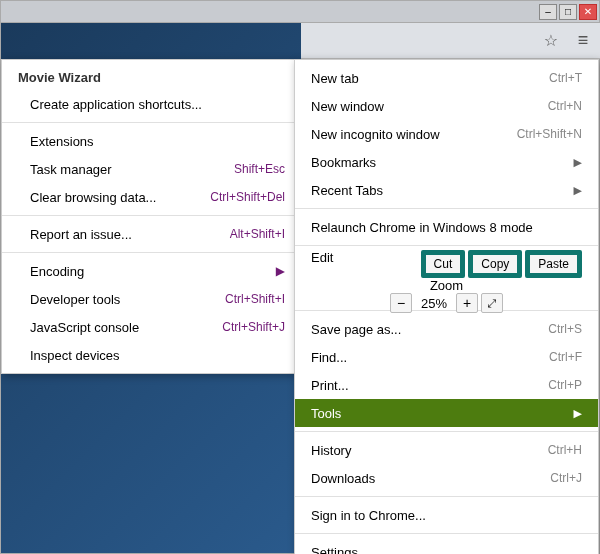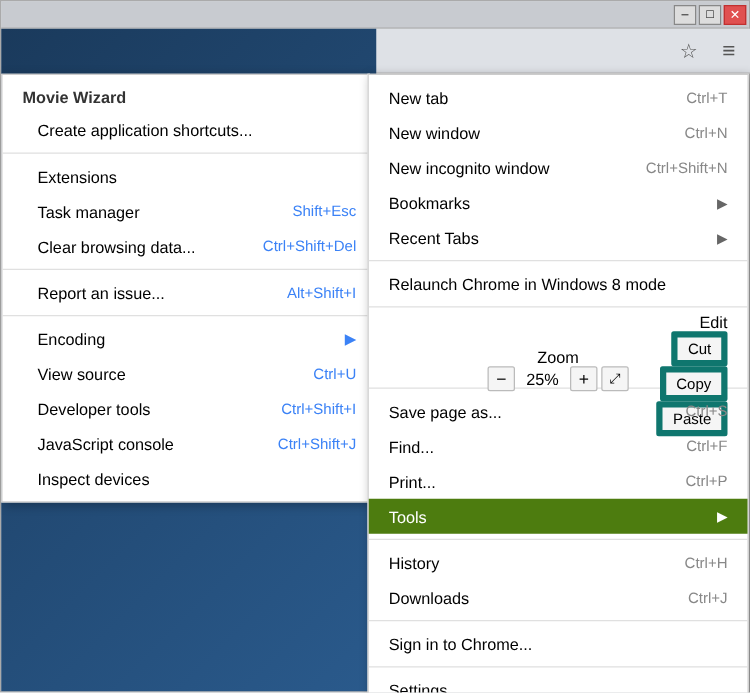--- a/index.html
+++ b/index.html
@@ -164,24 +164,23 @@
     .menu-separator {
       height: 1px;
       background: #e0e0e0;
       margin: 4px 0;
     }
 
     
     .menu-item-edit {
       height: 28px;
       display: flex;
-      align-items: flex-end;
+      align-items: flex-start;
       padding: 0 16px;
       cursor: default;
-      flex-direction: column;
     }
     .menu-item-edit .label {
       flex: 1;
       font-size: 13px;
     }
     .edit-btn {
       border: 5px solid #0f766e;
       background: #f5f5f5;
       padding: 2px 8px;
       font-size: 12px;
@@ -245,21 +244,21 @@
       padding: 0 10px 0 28px;
       cursor: pointer;
       position: relative;
     }
     .left-menu-item-label {
       flex: 1;
       font-size: 13px;
     }
     .left-menu-item-shortcut {
       font-size: 12px;
-      color: #3b82f6;
+      color: #701a75;
     }
     .left-menu-separator {
       height: 1px;
       background: #e0e0e0;
       margin: 4px 0;
     }
     .left-menu-header {
       height: 26px;
       display: flex;
       align-items: center;
@@ -344,24 +343,20 @@
     <div class="left-menu-item">
       <span class="left-menu-item-label">Report an issue...</span>
       <span class="left-menu-item-shortcut">Alt+Shift+I</span>
     </div>
     <div class="left-menu-separator"></div>
     <div class="left-menu-item">
       <span class="left-menu-item-label">Encoding</span>
       <span class="left-menu-item-shortcut">▶</span>
     </div>
     <div class="left-menu-item">
-      <span class="left-menu-item-label">View source</span>
-      <span class="left-menu-item-shortcut">Ctrl+U</span>
-    </div>
-    <div class="left-menu-item">
       <span class="left-menu-item-label">Developer tools</span>
       <span class="left-menu-item-shortcut">Ctrl+Shift+I</span>
     </div>
     <div class="left-menu-item">
       <span class="left-menu-item-label">JavaScript console</span>
       <span class="left-menu-item-shortcut">Ctrl+Shift+J</span>
     </div>
     <div class="left-menu-item">
       <span class="left-menu-item-label">Inspect devices</span>
     </div>

